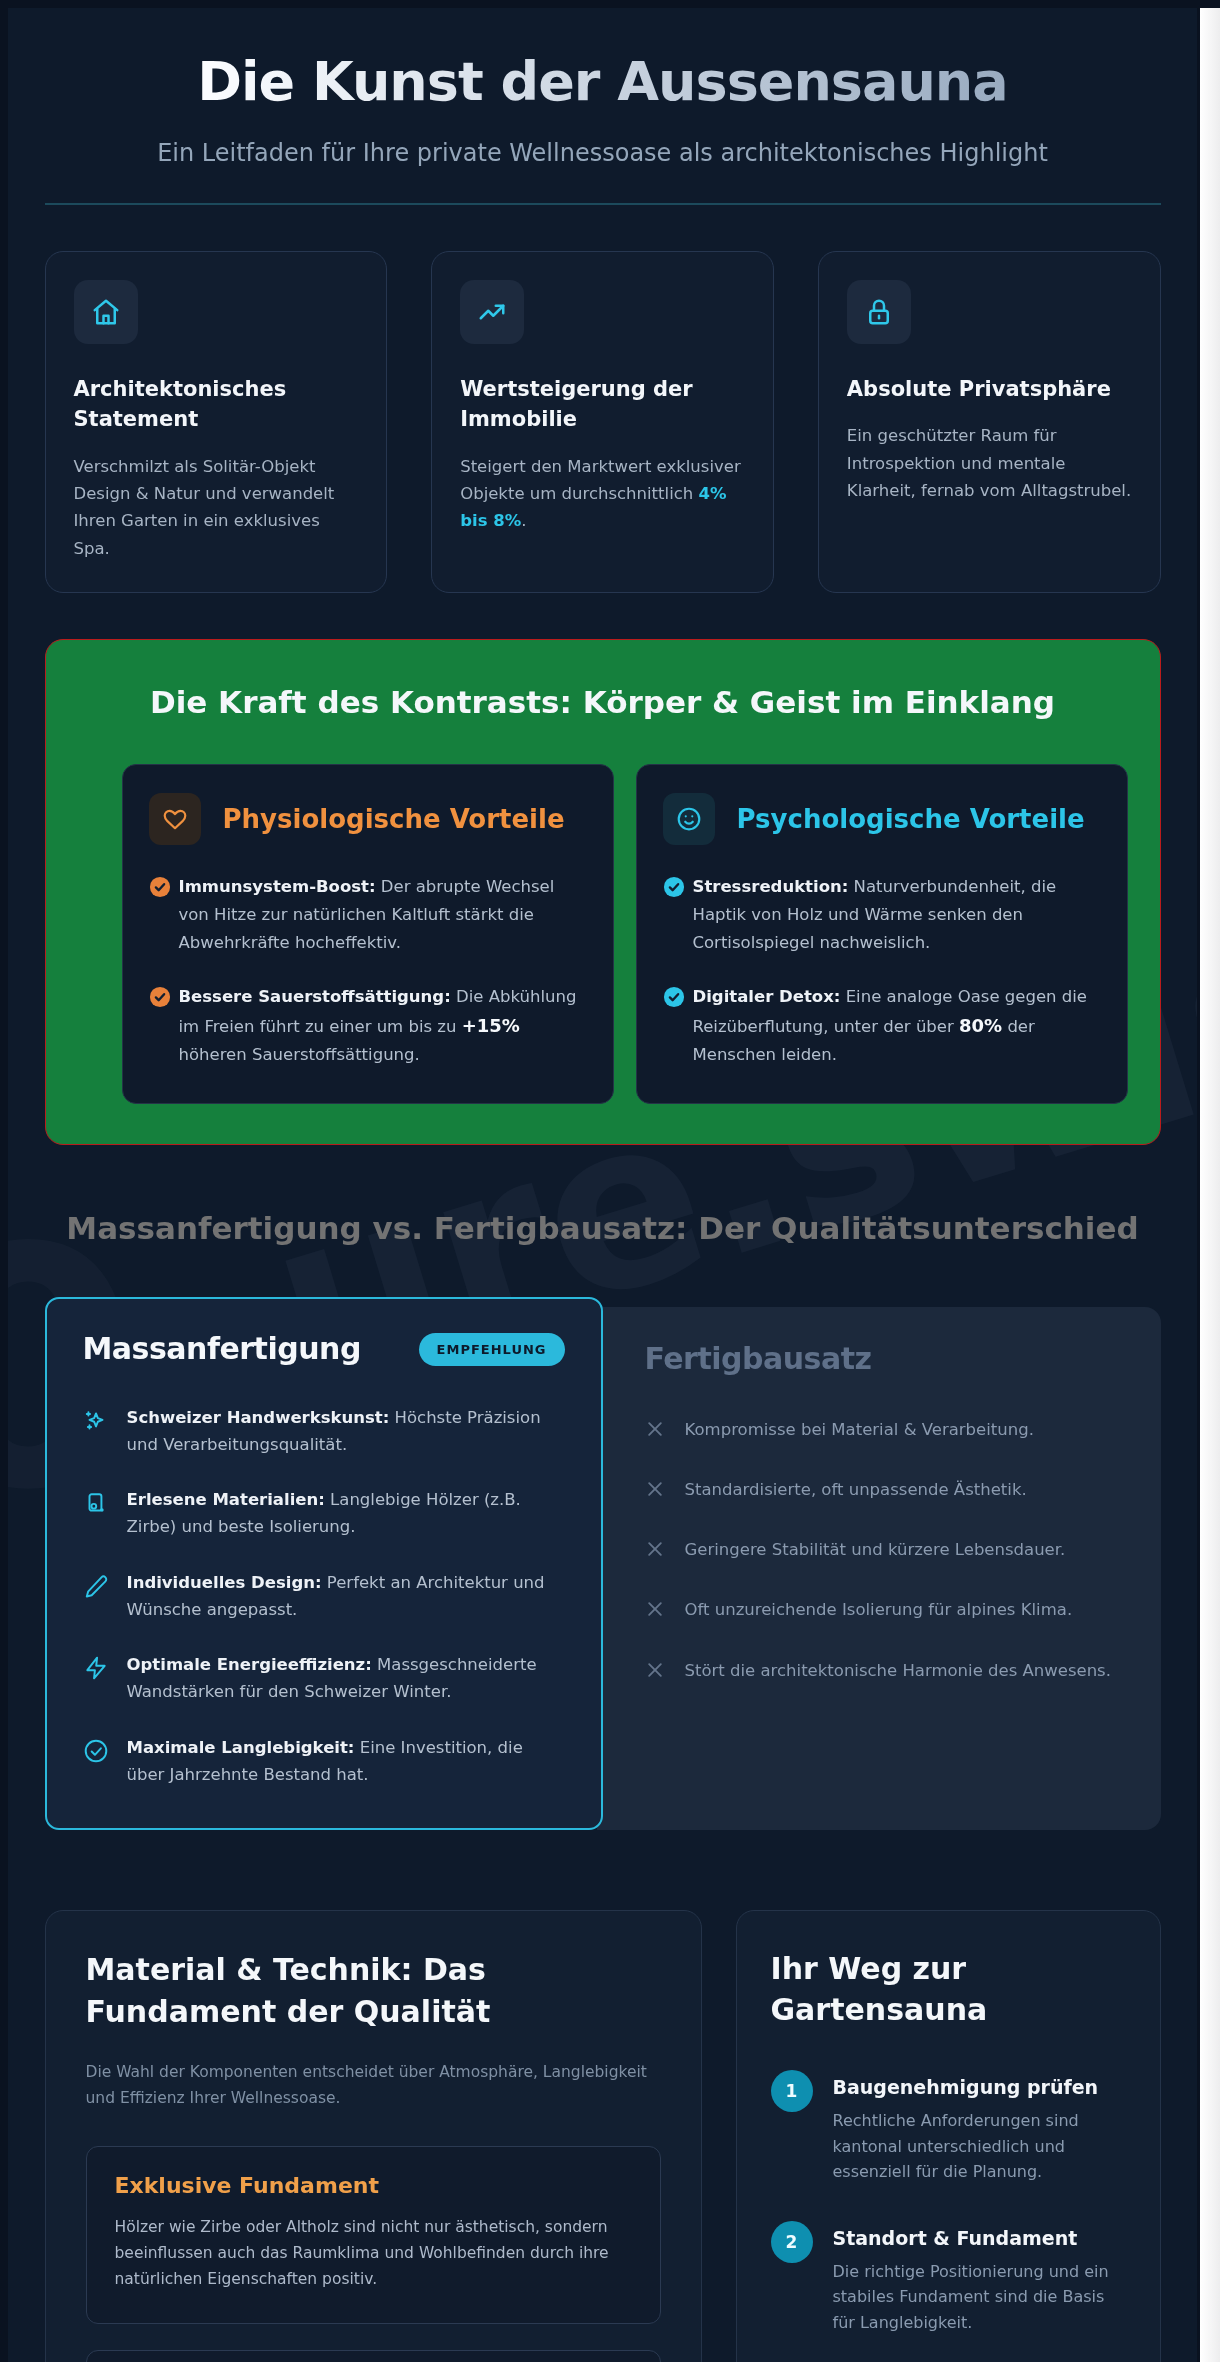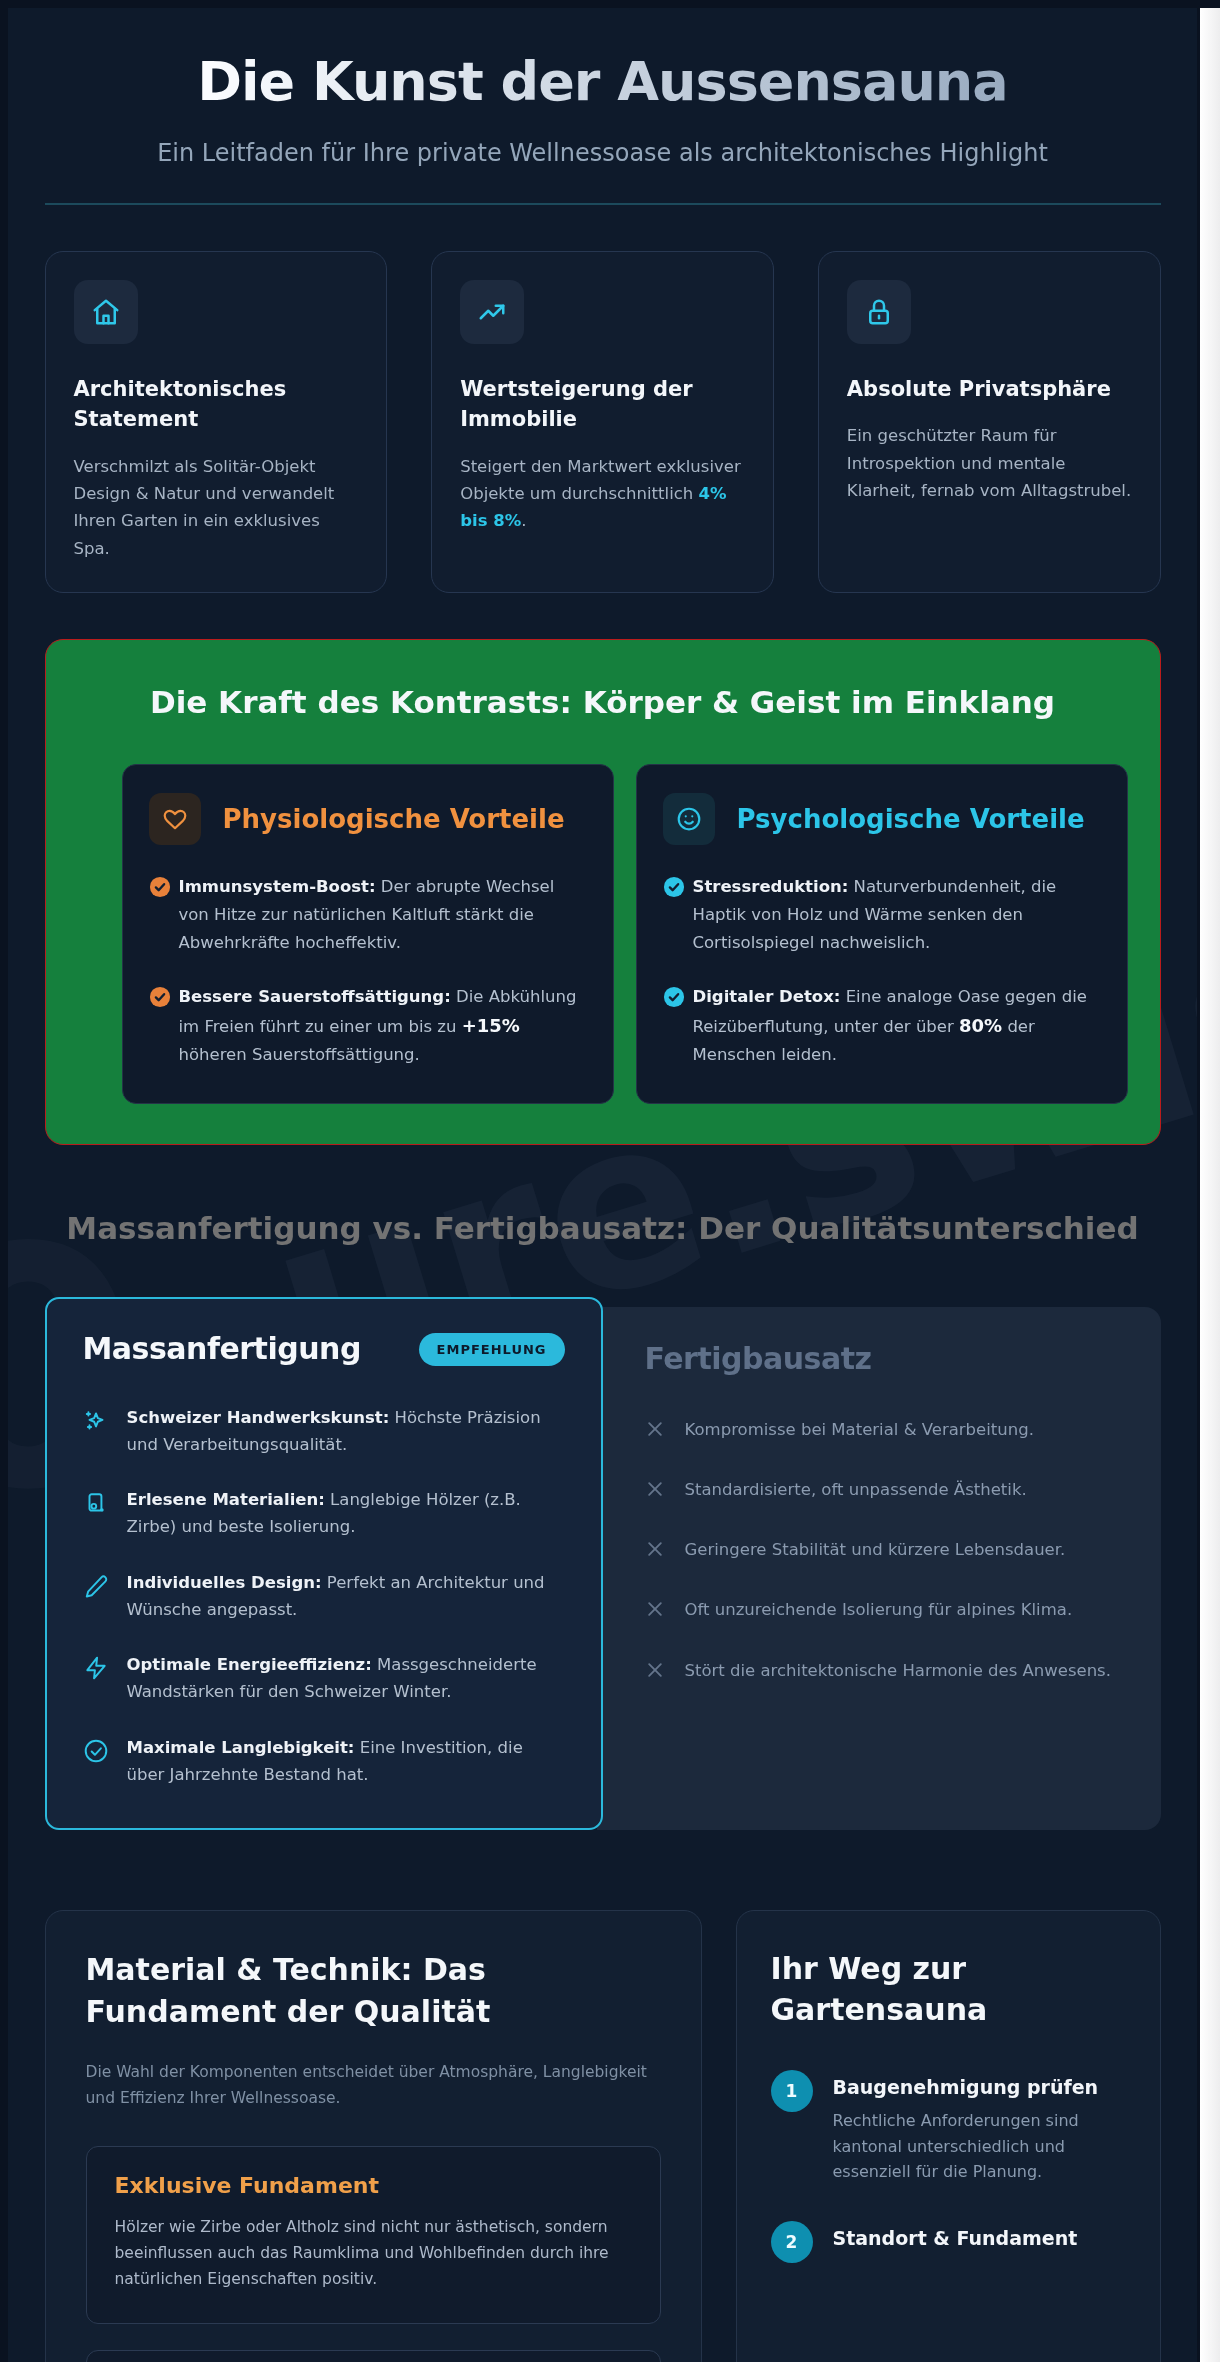--- a/index.html
+++ b/index.html
@@ -357,20 +357,21 @@
           <div>
             <div class="step-title">Baugenehmigung prüfen</div>
             <p class="step-text">Rechtliche Anforderungen sind kantonal unterschiedlich und essenziell für die Planung.</p>
           </div>
         </div>
 
         <div class="step">
           <div class="step-num">2</div>
           <div>
             <div class="step-title">Standort &amp; Fundament</div>
+            <p class="step-text">Die richtige Positionierung und ein stabiles Fundament sind die Basis für Langlebigkeit.</p>
           </div>
         </div>
 
       </div>
     </div>
 
   </div>
 </div>
 
 </body></html>

